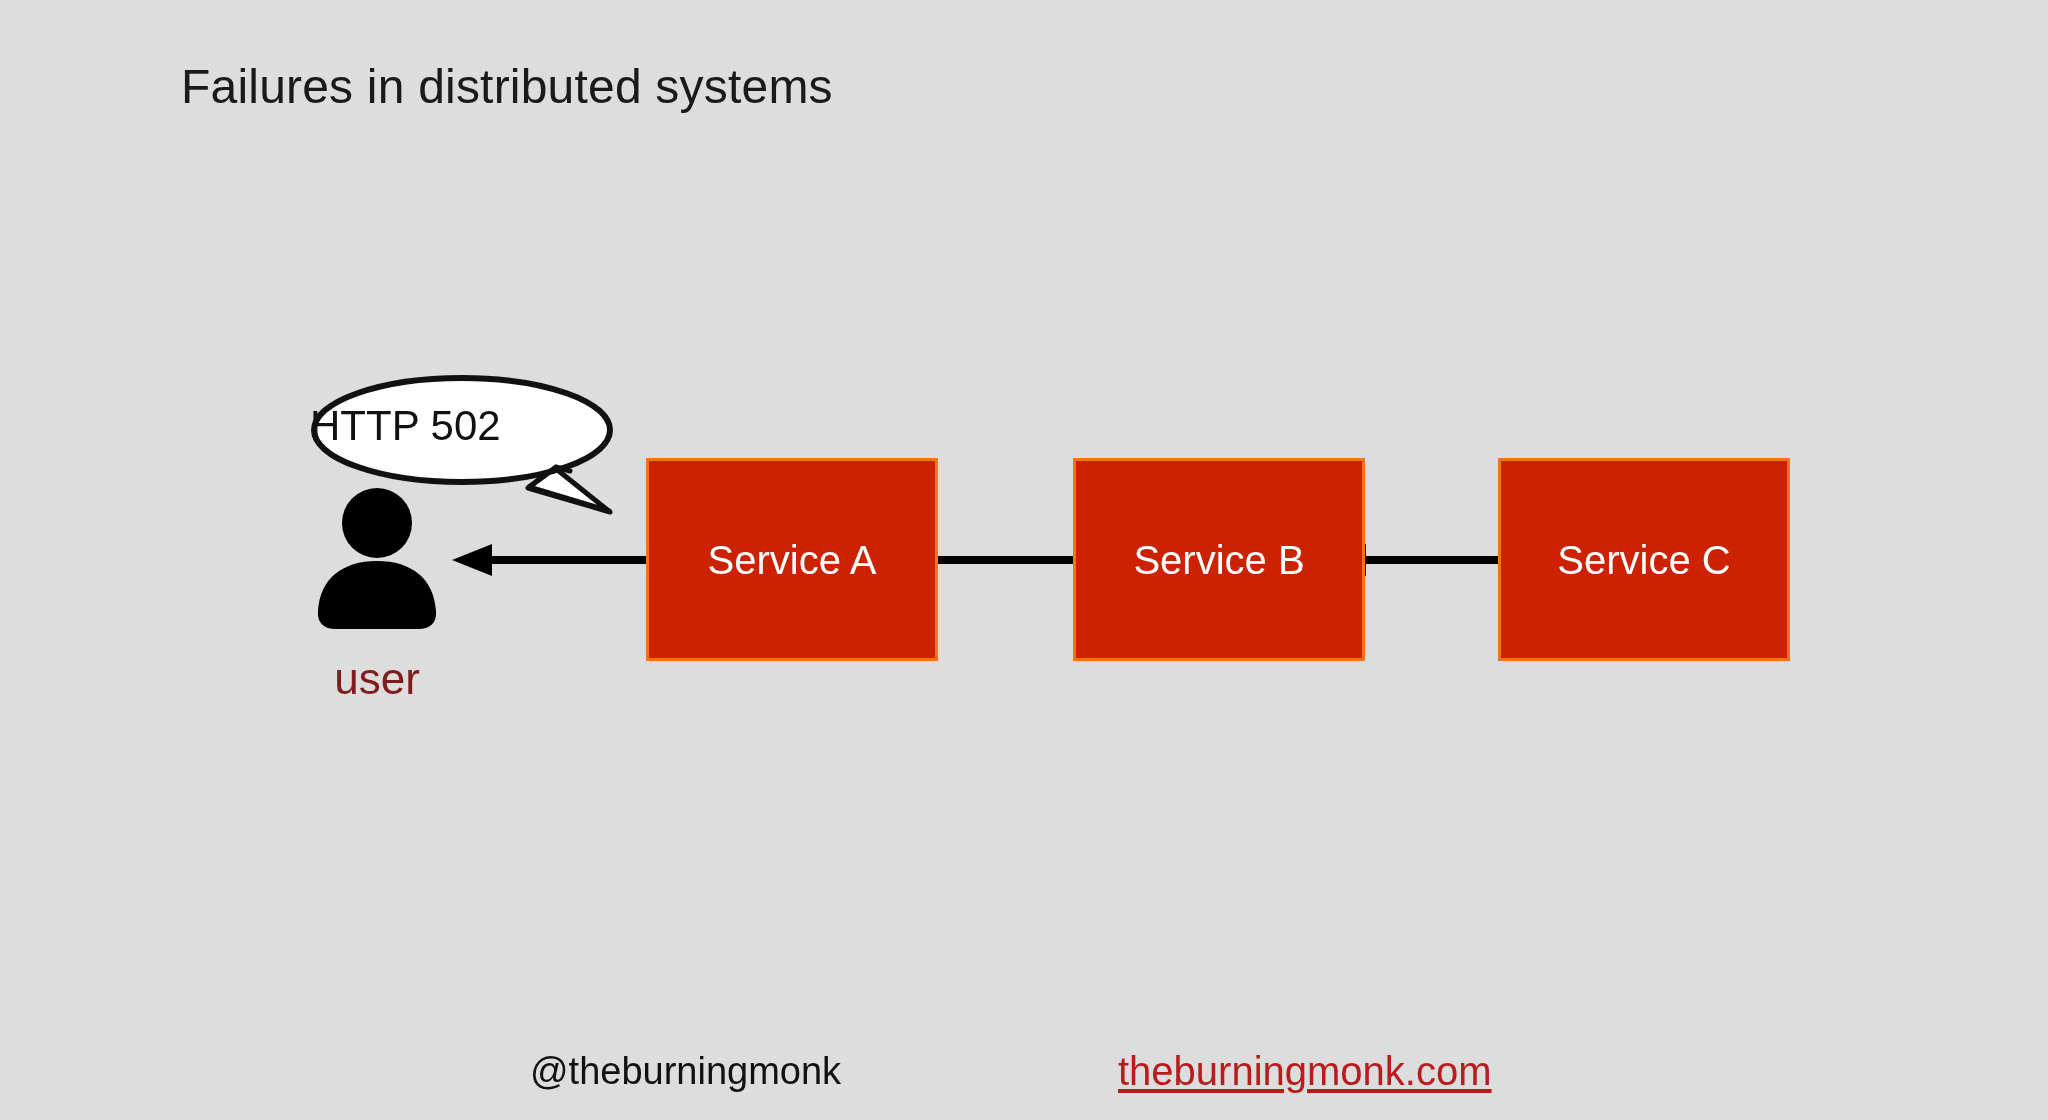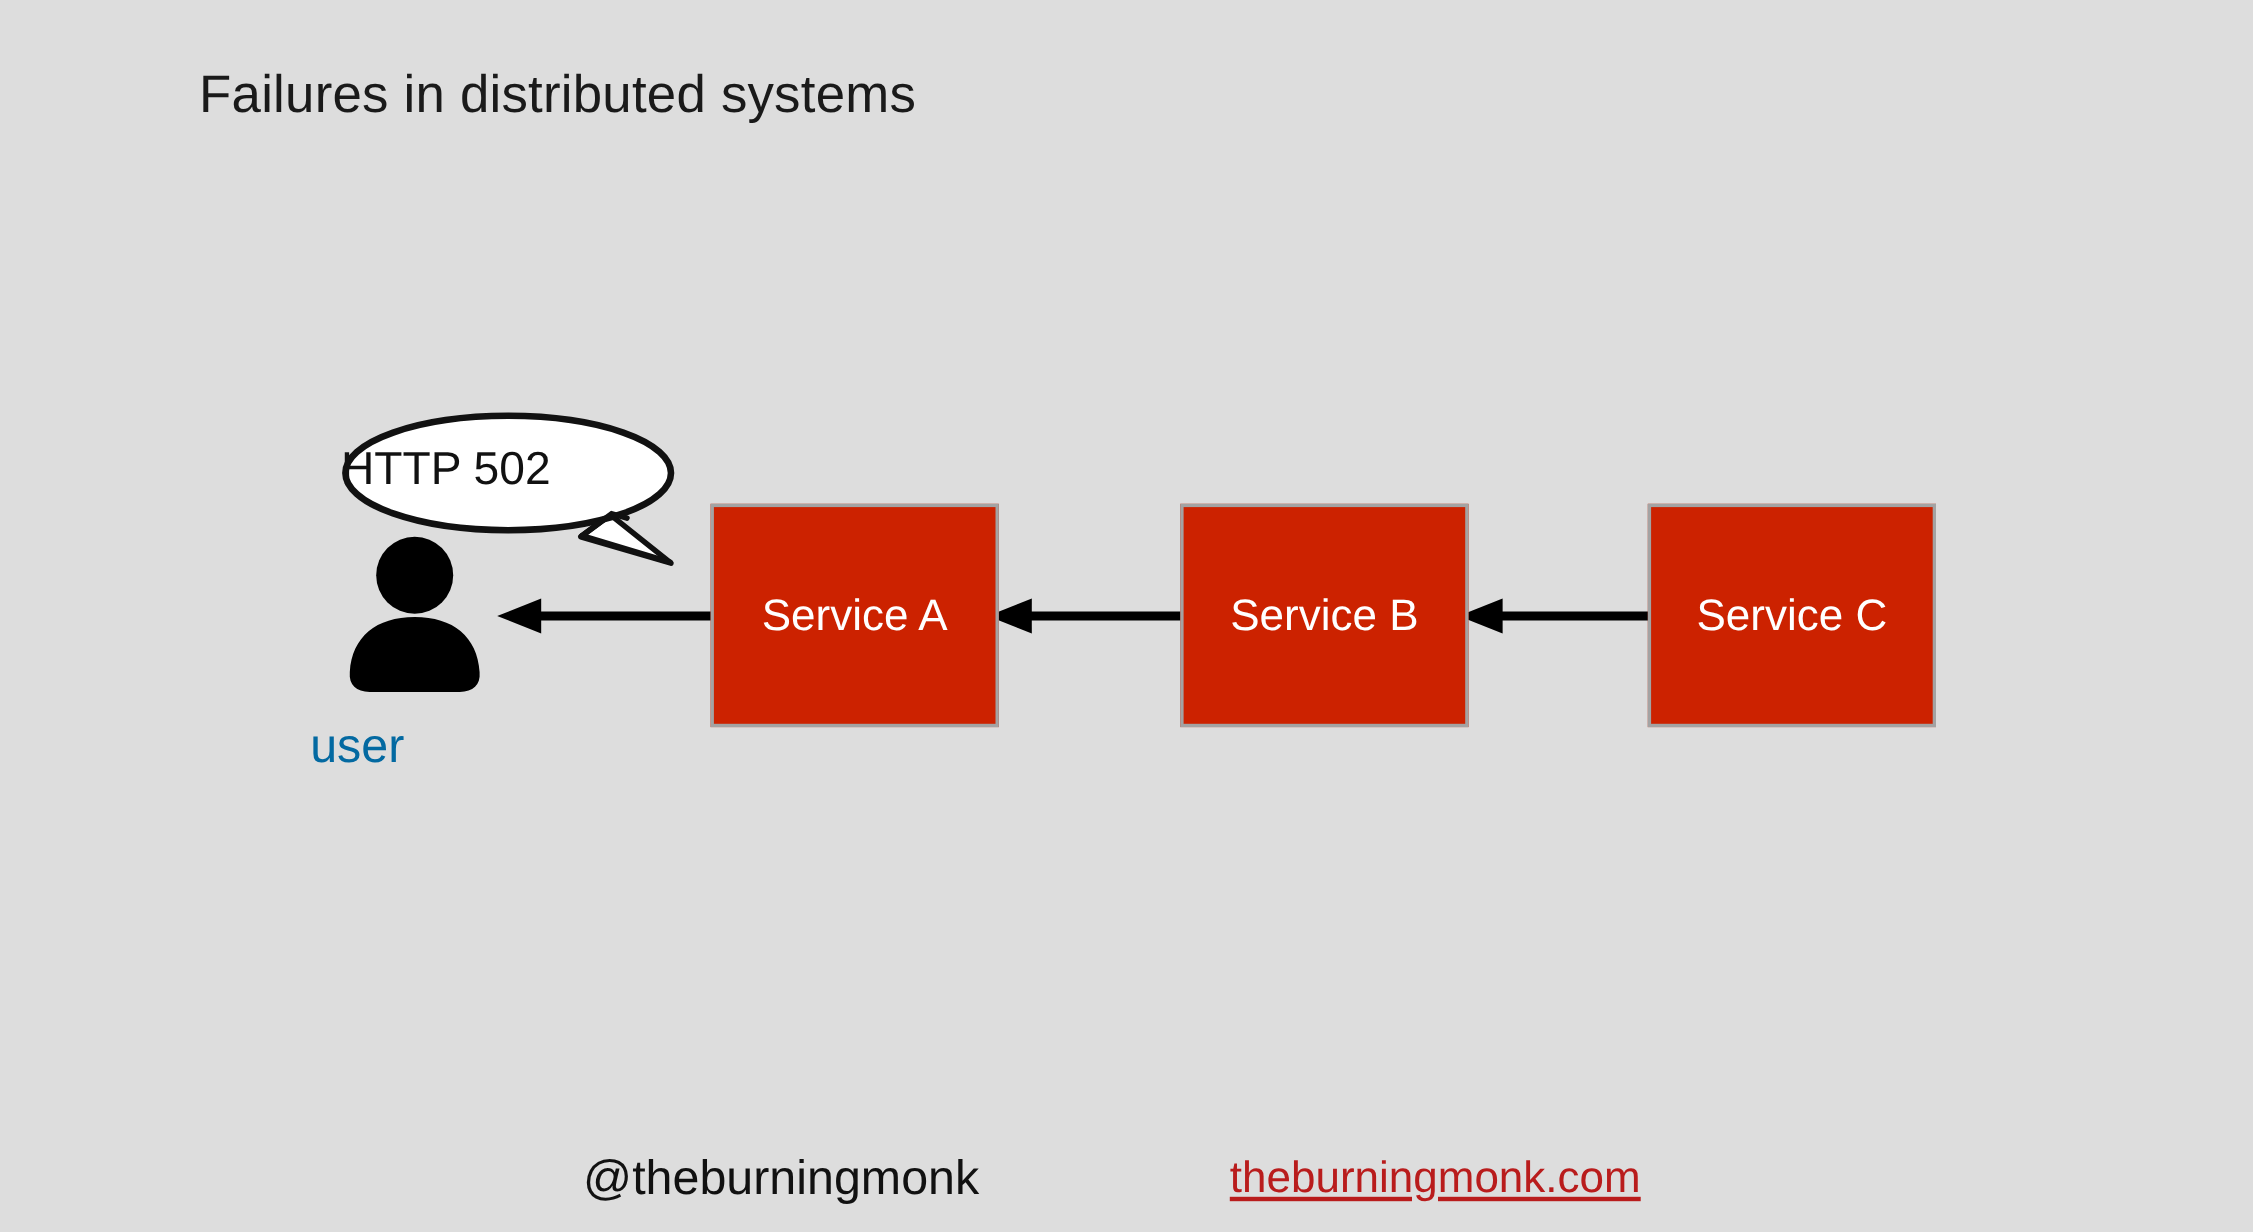--- a/index.html
+++ b/index.html
@@ -75,35 +75,35 @@
     left: 312px;
     top: 487px;
     width: 130px;
     height: 145px;
   }
   .user-label {
     position: absolute;
     left: 282px;
     top: 653px;
     width: 190px;
-    text-align: left;
+    text-align: center;
     font-size: 44px;
     line-height: 52px;
-    color: #0369a1;
+    color: #7f1d1d;
     white-space: nowrap;
   }
 
   
   .svc {
     position: absolute;
     top: 458px;
-    width: 262px;
+    width: 292px;
     height: 203px;
     background: #cc2200;
-    border: 3px solid #a3a3a3;
+    border: 3px solid #f97316;
     box-sizing: border-box;
     display: flex;
     align-items: center;
     justify-content: center;
   }
   .svc-label {
     font-size: 40px;
     line-height: 46px;
     color: #ffffff;
     white-space: nowrap;
@@ -121,21 +121,21 @@
   .arrow svg { display: block; overflow: visible; }
   .arrow-ua  { left: 452px;  width: 198px; }
   .arrow-ab  { left: 898px;  width: 178px; }
   .arrow-bc  { left: 1326px; width: 175px; }
 
   
   .footer-handle {
     position: absolute;
     left: 530px;
     top: 1047px;
-    font-size: 44px;
+    font-size: 38px;
     line-height: 48px;
     color: #111111;
     white-space: nowrap;
   }
   .footer-site {
     position: absolute;
     left: 1118px;
     top: 1047px;
     font-size: 40px;
     line-height: 48px;

